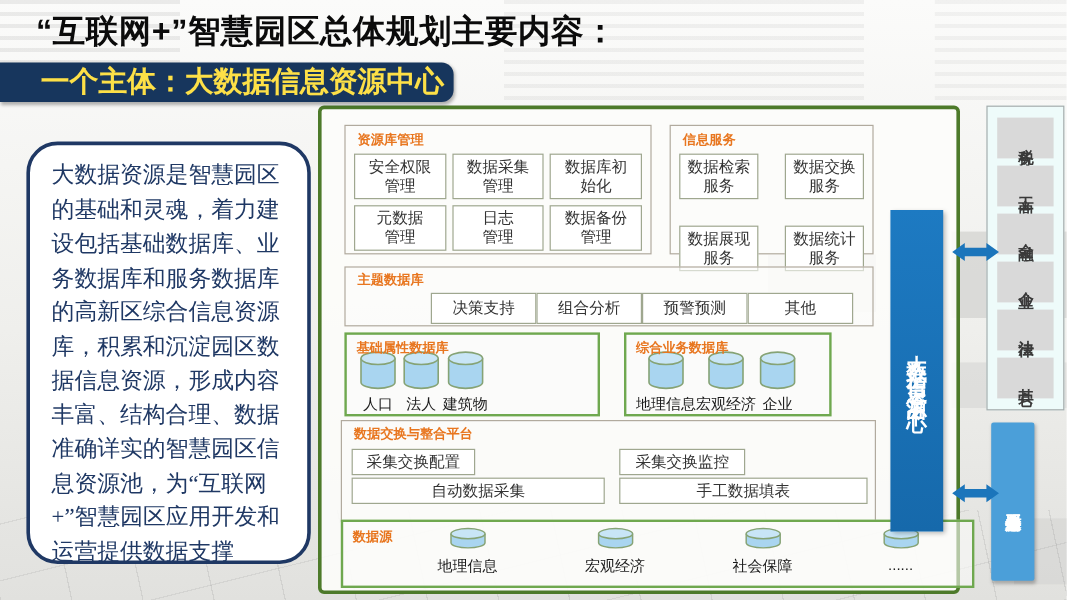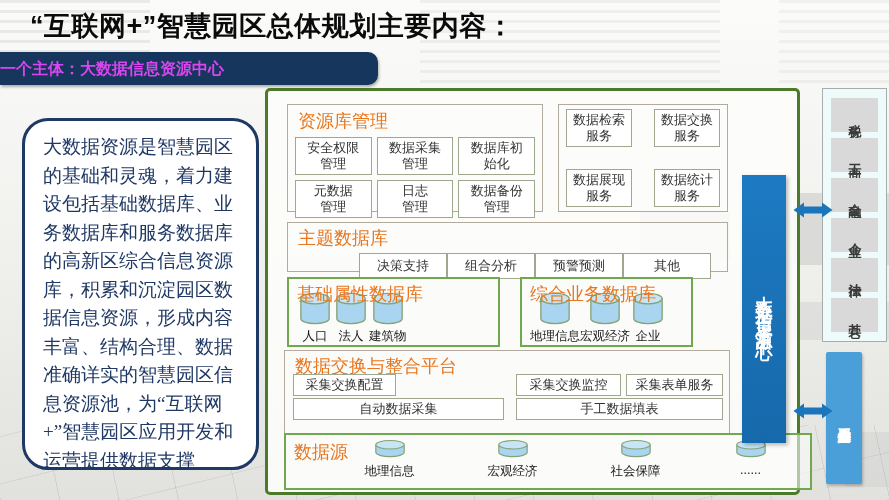--- a/index.html
+++ b/index.html
@@ -12,32 +12,32 @@
   .stripes.s1{left:0;width:150px;}
   .stripes.s2{left:420px;width:300px;opacity:.7;}
   .stripes.s3{right:0;width:110px;opacity:.6;}
   .block{background:#d4d4d2;}
   .diag-lines{left:0;top:425px;width:889px;height:75px;
     background:repeating-linear-gradient(78deg,rgba(150,150,150,.22) 0 1px,transparent 1px 58px),
                repeating-linear-gradient(-14deg,rgba(150,150,150,.18) 0 1px,transparent 1px 46px);}
   
   .title{position:absolute;left:30px;top:8px;z-index:2;font-size:27px;font-weight:bold;color:#0b0b0b;letter-spacing:.5px;}
   .banner{position:absolute;left:0;top:52px;z-index:2;width:378px;height:33px;box-sizing:border-box;
-    background:#17365d;border-radius:0 10px 10px 0;color:#d946ef;font-size:16px;font-weight:bold;
-    line-height:33px;box-shadow:1px 2px 3px rgba(0,0,0,.3);}
+    background:#17365d;border-radius:0 10px 10px 0;color:#fde047;font-size:24px;font-weight:bold;
+    line-height:33px;padding-left:34px;box-shadow:1px 2px 3px rgba(0,0,0,.3);}
   
   .intro{position:absolute;left:22px;top:118px;z-index:1;width:237px;height:352px;box-sizing:border-box;
     background:#fff;border:3px solid #1f3864;border-radius:26px;padding:12px 19px 0 18px;
     color:#1f3864;font-size:19px;line-height:1.5;font-family:Liberation Serif, serif;font-weight:500;}
   
   .diagram{position:absolute;left:265px;top:88px;z-index:1;width:535px;height:407px;box-sizing:border-box;
     border:3px solid #4d7a2a;border-radius:5px;background:rgba(253,253,251,.88);}
   .sec{position:absolute;box-sizing:border-box;border:1px solid #b1aa9e;background:rgba(252,252,250,.6);}
   .sec.green{border:2px solid #6fa84f;}
-  .sec-label{color:#e8761f;font-size:18px;font-weight:normal;padding:6px 0 0 10px;}
+  .sec-label{color:#e8761f;font-size:11px;font-weight:bold;padding:6px 0 0 10px;}
   .grid3{display:grid;grid-template-columns:repeat(3,1fr);gap:5px;margin:4px 7px 0 7px;}
   .grid2{display:grid;grid-template-columns:repeat(2,1fr);gap:22px;margin:4px 7px 0 7px;}
   .wbox{background:#fff;border:1px solid #9fa78f;height:36px;display:flex;align-items:center;justify-content:center;
     text-align:center;font-size:13px;color:#333;white-space:pre-line;line-height:1.25;}
   .theme-row{display:flex;justify-content:flex-end;padding:3px 16px 0 18px;}
   .tbox{width:86px;height:24px;background:#fff;border:1px solid #9fa78f;display:flex;align-items:center;
     justify-content:center;font-size:13px;color:#333;}
   .db-row{display:flex;justify-content:flex-start;padding:13px 8px 0 8px;}
   .db-col{text-align:center;}
   .db-col .lbl{font-size:12.5px;color:#1a1a1a;margin-top:-2px;}
@@ -95,20 +95,21 @@
         <div class="wbox">元数据
 管理</div>
         <div class="wbox">日志
 管理</div>
         <div class="wbox">数据备份
 管理</div>
       </div>
     </div>
 
     <div class="sec" style="left:290px;top:13px;width:170px;height:108px;">
+      <div class="sec-label" style="padding-top:4px;">信息服务</div>
       <div class="grid2">
         <div class="wbox">数据检索
 服务</div>
         <div class="wbox">数据交换
 服务</div>
         <div class="wbox">数据展现
 服务</div>
         <div class="wbox">数据统计
 服务</div>
       </div>
@@ -175,21 +176,20 @@
             </svg>
           <div class="lbl">企业</div>
         </div>
       </div>
     </div>
 
     <div class="sec" style="left:16px;top:259px;width:446px;height:85px;">
       <div class="sec-label" style="padding:3px 0 0 10px;">数据交换与整合平台</div>
       <div class="ebox" style="left:8px;top:23px;width:103px;">采集交换配置</div>
       <div class="ebox" style="left:231px;top:23px;width:105px;">采集交换监控</div>
-      <div class="ebox" style="left:341px;top:23px;width:97px;">采集表单服务</div>
       <div class="ebox" style="left:8px;top:47px;width:211px;">自动数据采集</div>
       <div class="ebox" style="left:231px;top:47px;width:207px;">手工数据填表</div>
     </div>
 
     <div class="sec green" style="left:16px;top:342px;width:528px;height:57px;">
       <div class="sec-label" style="position:absolute;left:0;top:0;padding:5px 0 0 8px;">数据源</div>
       <div class="src-row">
         <div class="src-col">
           <svg width="34" height="20" viewBox="0 0 36 20">
               <path d="M3 5.5 v8 a15 4.5 0 0 0 30 0 v-8" fill="#a9d5f0" stroke="#86a375" stroke-width="1.3"></path>

